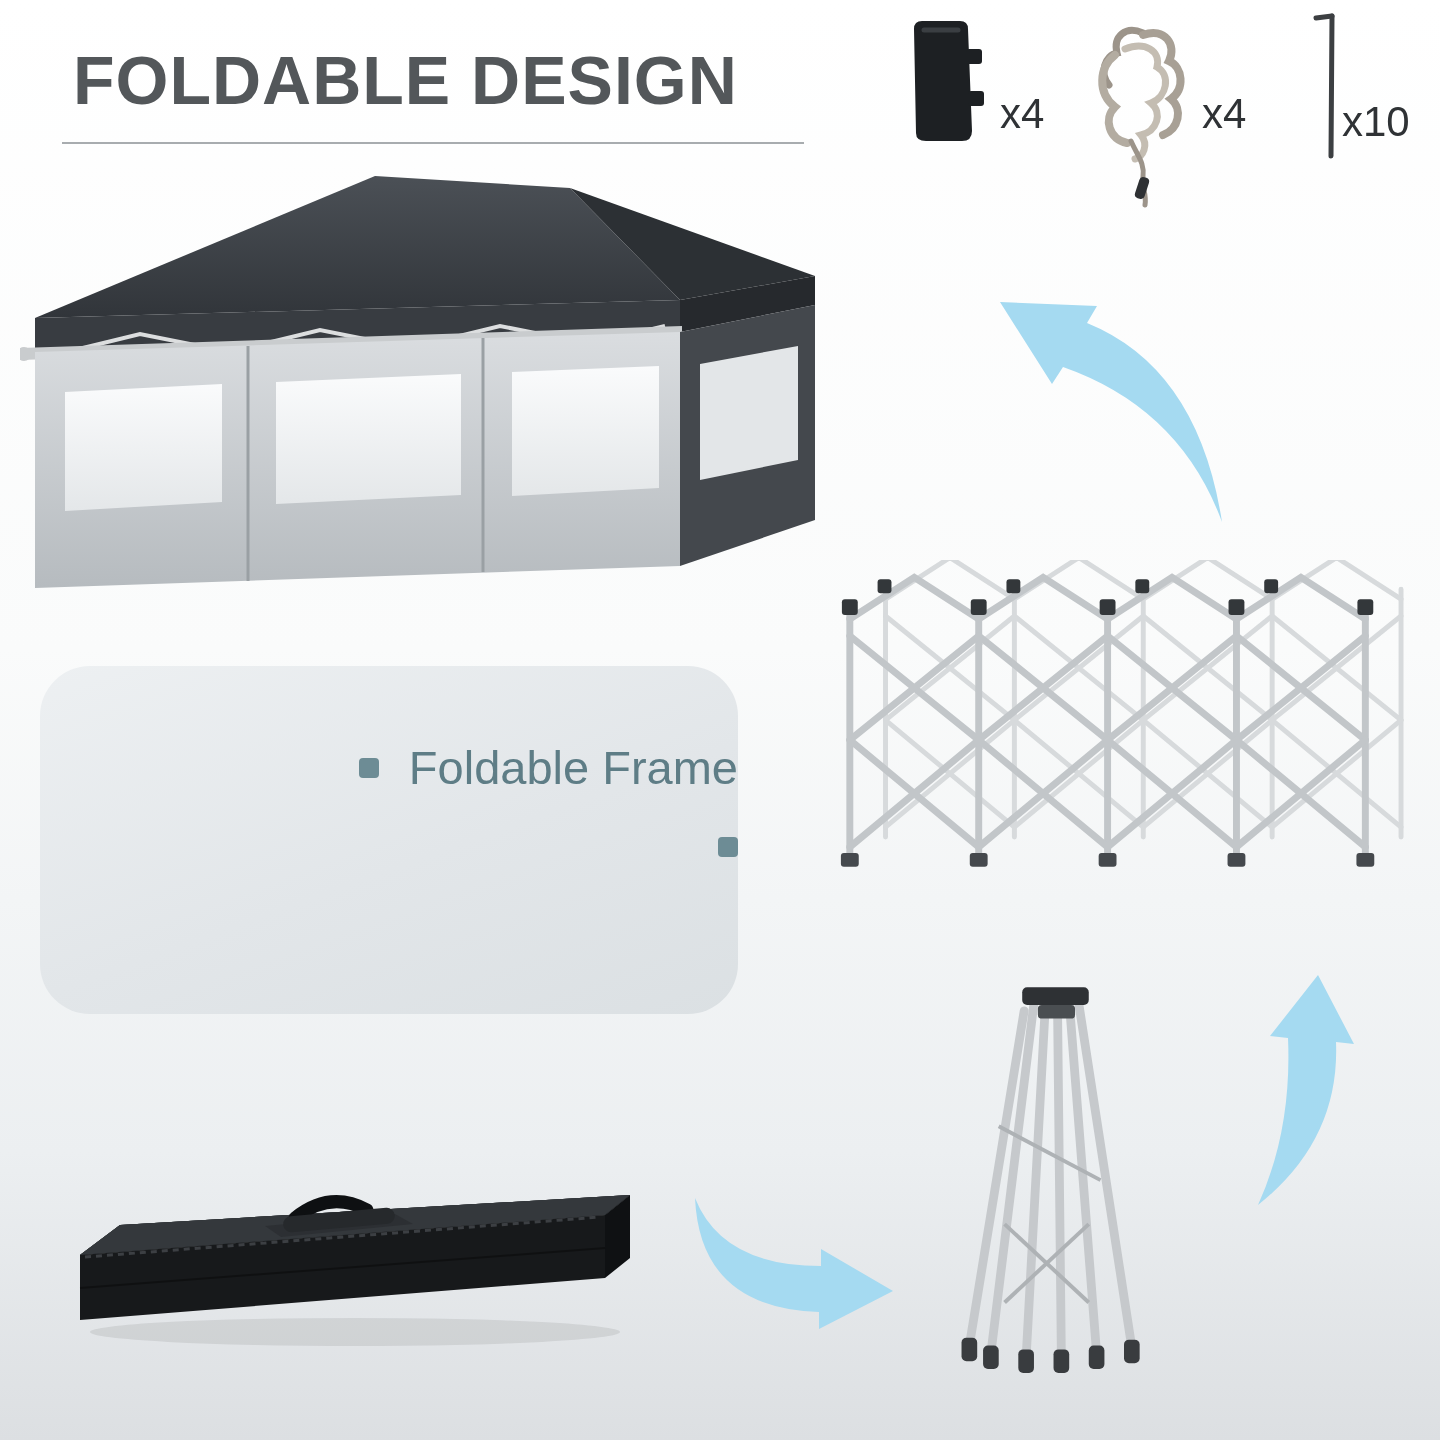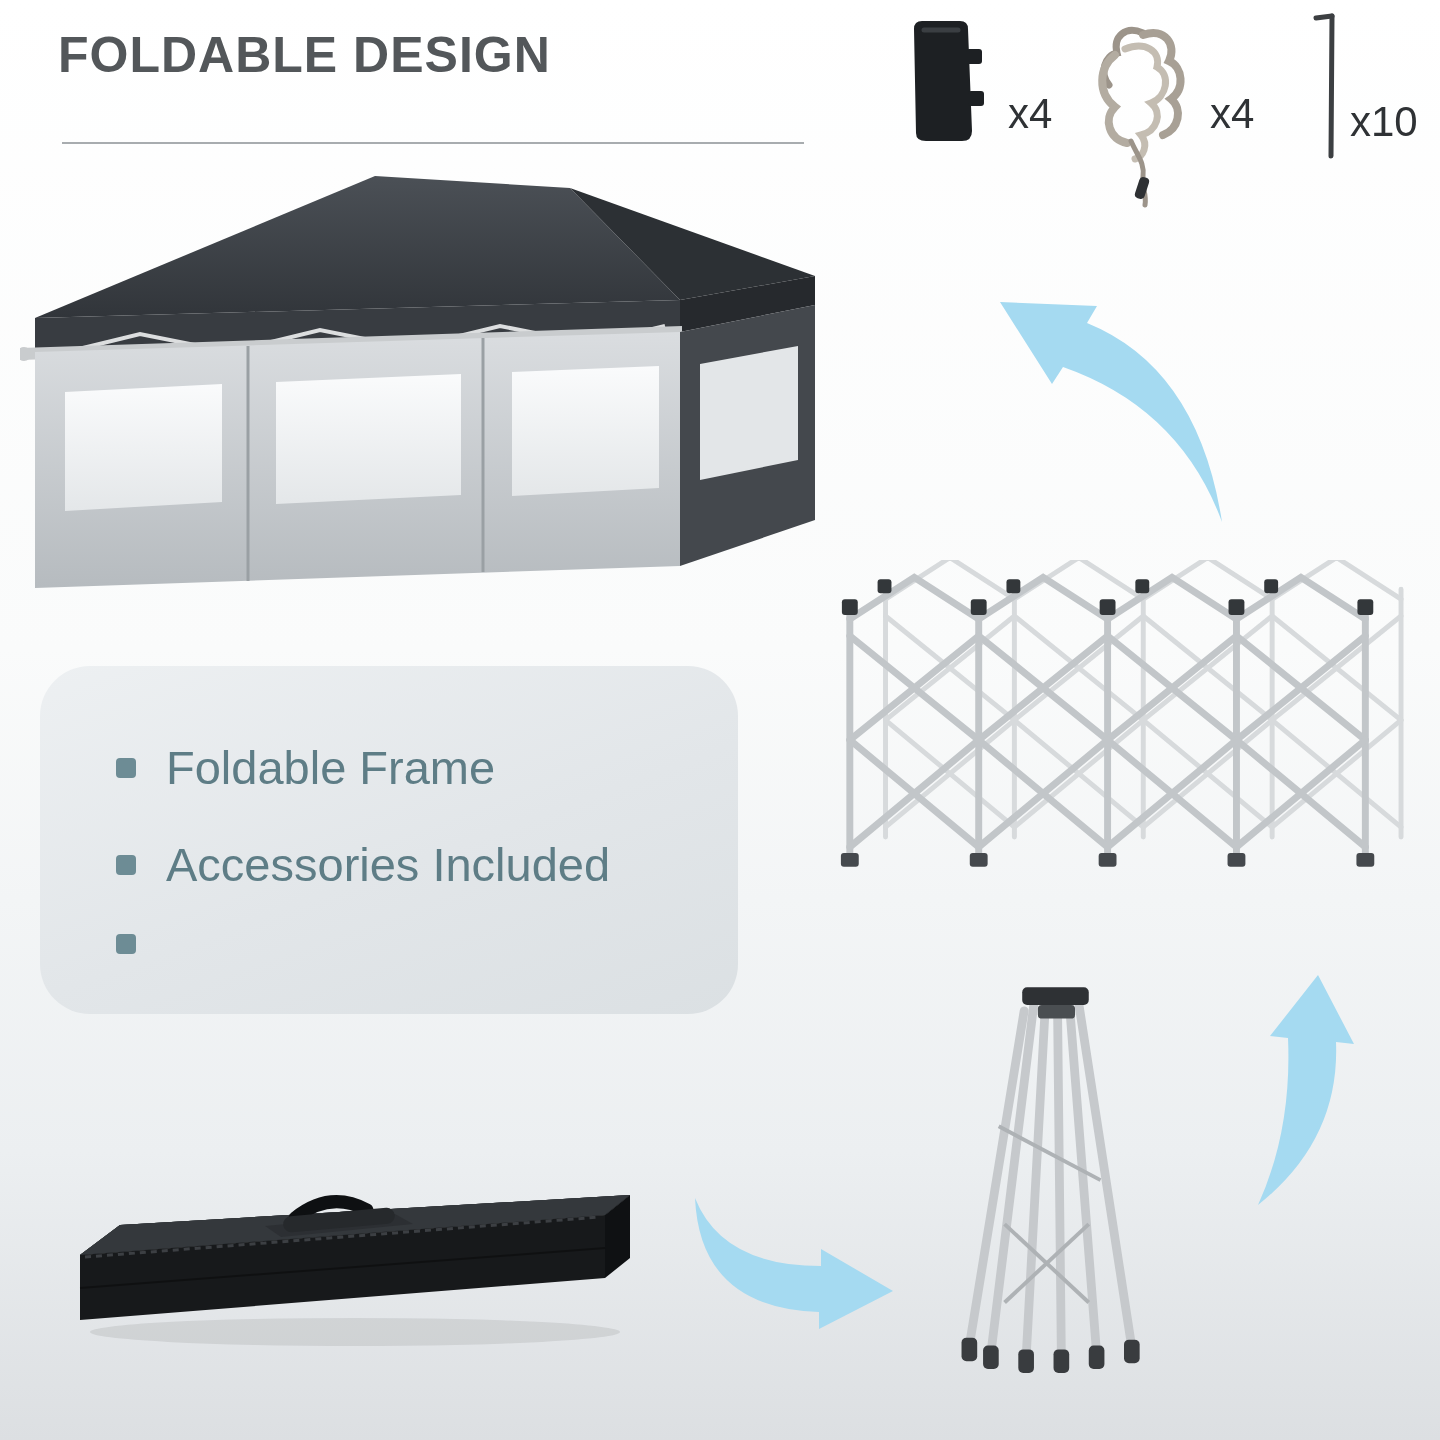--- a/index.html
+++ b/index.html
@@ -4,43 +4,43 @@
 <style>
   html,body{margin:0;padding:0;}
   .canvas{
     position:relative;
     width:1440px;height:1440px;
     overflow:hidden;
     background:linear-gradient(180deg,#ffffff 0%,#fafbfb 45%,#eceff1 80%,#dcdfe2 100%);
     font-family:"Liberation Sans",sans-serif;
   }
   .title{
-    position:absolute;left:58px;top:26px;margin:0;
-    font-size:50px;font-weight:700;letter-spacing:1px;
+    position:absolute;left:58px;top:26px;margin:15px;
+    font-size:68px;font-weight:700;letter-spacing:1px;
     color:#53575a;white-space:nowrap;
   }
   .underline{
     position:absolute;left:62px;top:142px;width:742px;height:2px;
     background:#a8acaf;
   }
   .abs{position:absolute;}
   .qty{
     position:absolute;
-    font-size:42px;font-weight:500;color:#2f3235;white-space:nowrap;margin-left:8px;
+    font-size:42px;font-weight:500;color:#2f3235;white-space:nowrap;
   }
   .panel{
     position:absolute;left:40px;top:666px;width:698px;height:348px;
     border-radius:50px;
     background:linear-gradient(160deg,#edf0f2 0%,#e2e6e9 55%,#dbe0e3 100%);
   }
   .panel-inner{
     padding:74px 0 0 76px;
     display:flex;flex-direction:column;gap:42px;
   }
-  .feature{display:flex;align-items:center;gap:30px;}
+  .feature{display:flex;align-items:center;gap:30px;justify-content:flex-end;}
   .bullet{
     width:20px;height:20px;border-radius:4px;background:#6d8c95;flex:none;
   }
   .feature-label{
     font-size:47px;font-weight:500;color:#5e7d86;white-space:nowrap;
   }
   svg{display:block;}
 </style>
 </head>
 <body>
@@ -109,24 +109,20 @@
   </svg>
 
   <div class="panel">
     <div class="panel-inner">
       <div class="feature">
         <span class="bullet"></span>
         <span class="feature-label">Foldable Frame</span>
       </div>
       <div class="feature">
         <span class="bullet"></span>
-        <span class="feature-label">Accessories Included</span>
-      </div>
-      <div class="feature">
-        <span class="bullet"></span>
       </div>
     </div>
   </div>
 
   <svg class="abs" style="left:830px;top:560px;" width="575" height="345" viewBox="0 0 580 345">
 
     <g stroke="#d6d9db" stroke-width="5" stroke-linecap="round" fill="none" transform="translate(36,-20)" opacity="0.95">
       <path d="M20,48 V298 M150,48 V298 M280,48 V298 M410,48 V298 M540,48 V298"></path>
       <path d="M20,58 L85,16 L150,58 M150,58 L215,16 L280,58 M280,58 L345,16 L410,58 M410,58 L475,16 L540,58"></path>
       <path d="M20,75 L150,180 M150,75 L20,180 M150,75 L280,180 M280,75 L150,180 M280,75 L410,180 M410,75 L280,180 M410,75 L540,180 M540,75 L410,180"></path>

